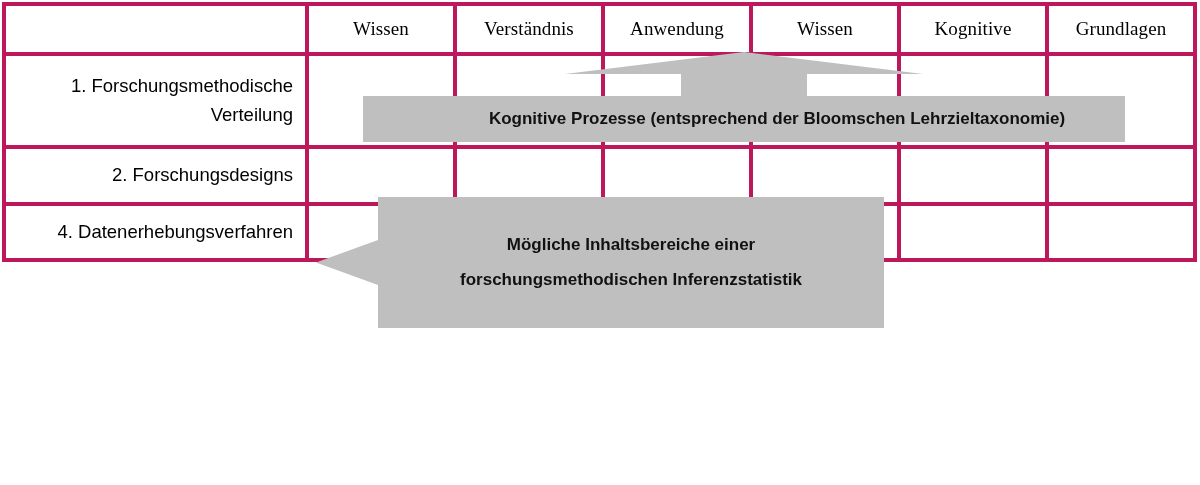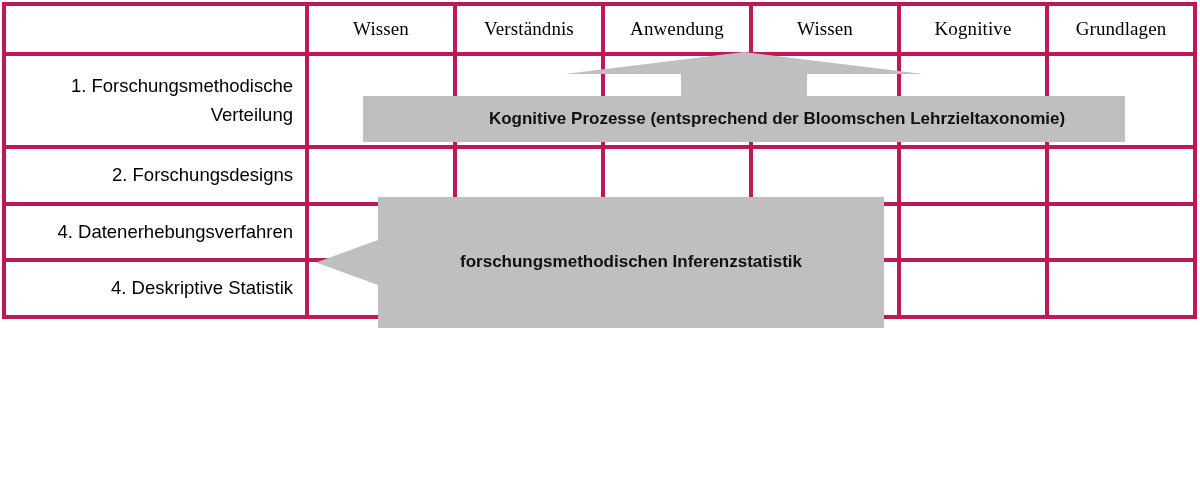--- a/index.html
+++ b/index.html
@@ -171,41 +171,31 @@
         <td class="row-label">
           <span class="ln">4. Datenerhebungsverfahren</span>
         </td>
         <td class="cell"></td>
         <td class="cell"></td>
         <td class="cell"></td>
         <td class="cell"></td>
         <td class="cell"></td>
         <td class="cell"></td>
       </tr>
-      <tr class="r4">
-        <td class="row-label">
-          <span class="ln">4. Deskriptive Statistik</span>
-        </td>
-        <td class="cell"></td>
-        <td class="cell"></td>
-        <td class="cell"></td>
-        <td class="cell"></td>
-        <td class="cell"></td>
-        <td class="cell"></td>
-      </tr>
     </tbody>
   </table>
 
   <svg class="overlay" id="up-banner-wrap" width="762" height="90" viewBox="0 0 762 90">
     <path d="M 0,44 L 0,90 L 762,90 L 762,44 L 444,44 L 444,22 L 560,22 L 381,0 L 202,22 L 318,22 L 318,44 Z" fill="#BFBFBF"></path>
   </svg>
   <div class="banner-txt" id="up-banner-text">
     <span>Kognitive Prozesse (entsprechend der Bloomschen Lehrzieltaxonomie)</span>
   </div>
 
   <svg class="overlay" id="left-banner-wrap" width="568" height="131" viewBox="0 0 568 131">
     <path d="M 62,0 L 62,43 L 0,65.5 L 62,88 L 62,131 L 568,131 L 568,0 Z" fill="#BFBFBF"></path>
   </svg>
   <div class="banner-txt" id="left-banner-text">
+    <span>Mögliche Inhaltsbereiche einer</span>
     <span>forschungsmethodischen Inferenzstatistik</span>
   </div>
 
 </div>
 
 </body></html>

